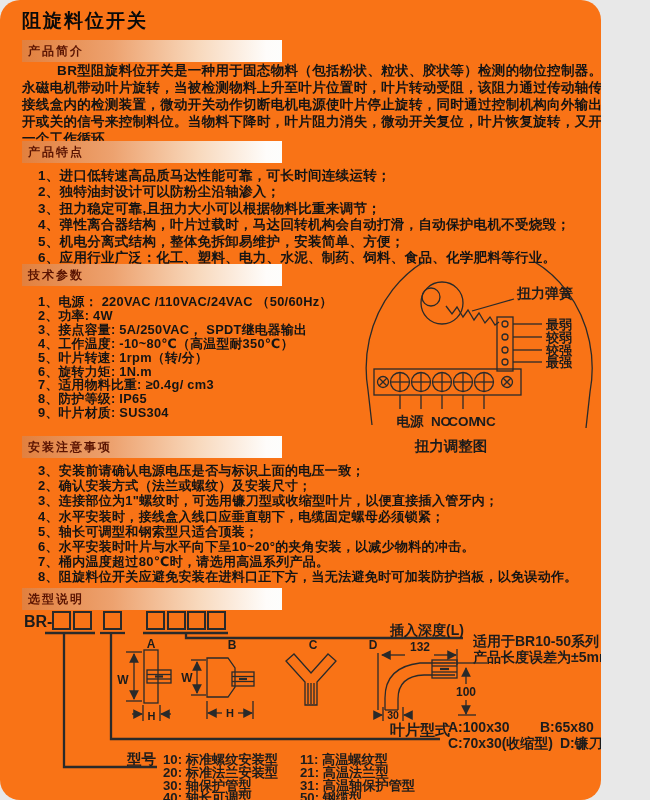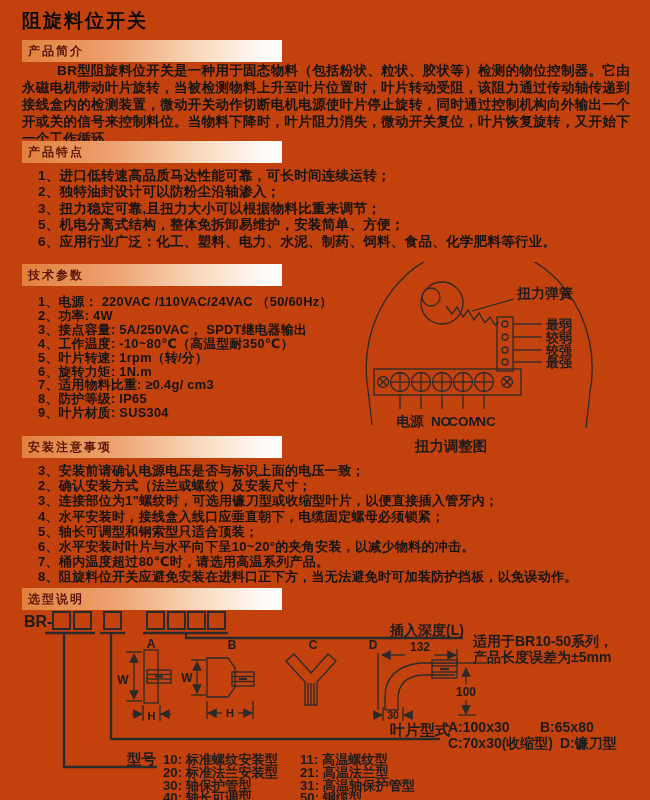--- a/index.html
+++ b/index.html
@@ -1,17 +1,17 @@
 <!DOCTYPE html>
 <html><head>
 <meta charset="utf-8">
 <style>
   html,body{margin:0;padding:0;background:#e8e8e8;}
-  #page{position:relative;width:650px;height:800px;background:#c2410c;overflow:hidden;
-        font-family:"Liberation Sans","DejaVu Sans",sans-serif;color:#141414;}
+  #page{position:relative;width:601px;height:800px;background:#f97316;overflow:hidden;
+        font-family:"Liberation Sans","DejaVu Sans",sans-serif;color:#141414;border-radius:20px;}
   .doc-title{position:absolute;left:22px;top:8px;font-family:"Liberation Serif","DejaVu Serif",serif;
              font-size:19px;font-weight:bold;letter-spacing:2px;color:#0a0a0a;}
   .sec-bar{position:absolute;left:22px;width:260px;height:22px;
            background:linear-gradient(90deg,#e2803e 0%,#eda26f 35%,#f8d9bd 68%,#fefcfa 94%,#fdfdfc 100%);
            color:#5a1402;font-size:12px;font-weight:bold;line-height:22px;padding-left:6px;
            letter-spacing:2px;box-sizing:border-box;}
   .intro-body{position:absolute;left:22px;top:62px;width:608px;font-size:13.5px;line-height:17px;
               font-weight:bold;text-align:justify;text-indent:2.6em;letter-spacing:.3px;}
   .plain-list{position:absolute;margin:8px;padding:0;list-style:none;font-weight:bold;letter-spacing:.3px;}
   .plain-list li{white-space:nowrap;}
@@ -31,20 +31,21 @@
   <div class="doc-title">阻旋料位开关</div>
 
   <div class="sec-bar" style="top:40px">产品简介</div>
   <div class="intro-body">BR型阻旋料位开关是一种用于固态物料（包括粉状、粒状、胶状等）检测的物位控制器。它由永磁电机带动叶片旋转，当被检测物料上升至叶片位置时，叶片转动受阻，该阻力通过传动轴传递到接线盒内的检测装置，微动开关动作切断电机电源使叶片停止旋转，同时通过控制机构向外输出一个开或关的信号来控制料位。当物料下降时，叶片阻力消失，微动开关复位，叶片恢复旋转，又开始下一个工作循环。</div>
 
   <div class="sec-bar" style="top:141px">产品特点</div>
   <ul class="plain-list" id="feature-list">
     <li>1、进口低转速高品质马达性能可靠，可长时间连续运转；</li>
     <li>2、独特油封设计可以防粉尘沿轴渗入；</li>
     <li>3、扭力稳定可靠,且扭力大小可以根据物料比重来调节；</li>
+    <li>4、弹性离合器结构，叶片过载时，马达回转机构会自动打滑，自动保护电机不受烧毁；</li>
     <li>5、机电分离式结构，整体免拆卸易维护，安装简单、方便；</li>
     <li>6、应用行业广泛：化工、塑料、电力、水泥、制药、饲料、食品、化学肥料等行业。</li>
   </ul>
 
   <div class="sec-bar" style="top:264px">技术参数</div>
   <ul class="plain-list" id="spec-list">
     <li>1、电源： 220VAC /110VAC/24VAC （50/60Hz）</li>
     <li>2、功率: 4W</li>
     <li>3、接点容量: 5A/250VAC，  SPDT继电器输出</li>
     <li>4、工作温度: -10~80℃（高温型耐350℃）</li>

